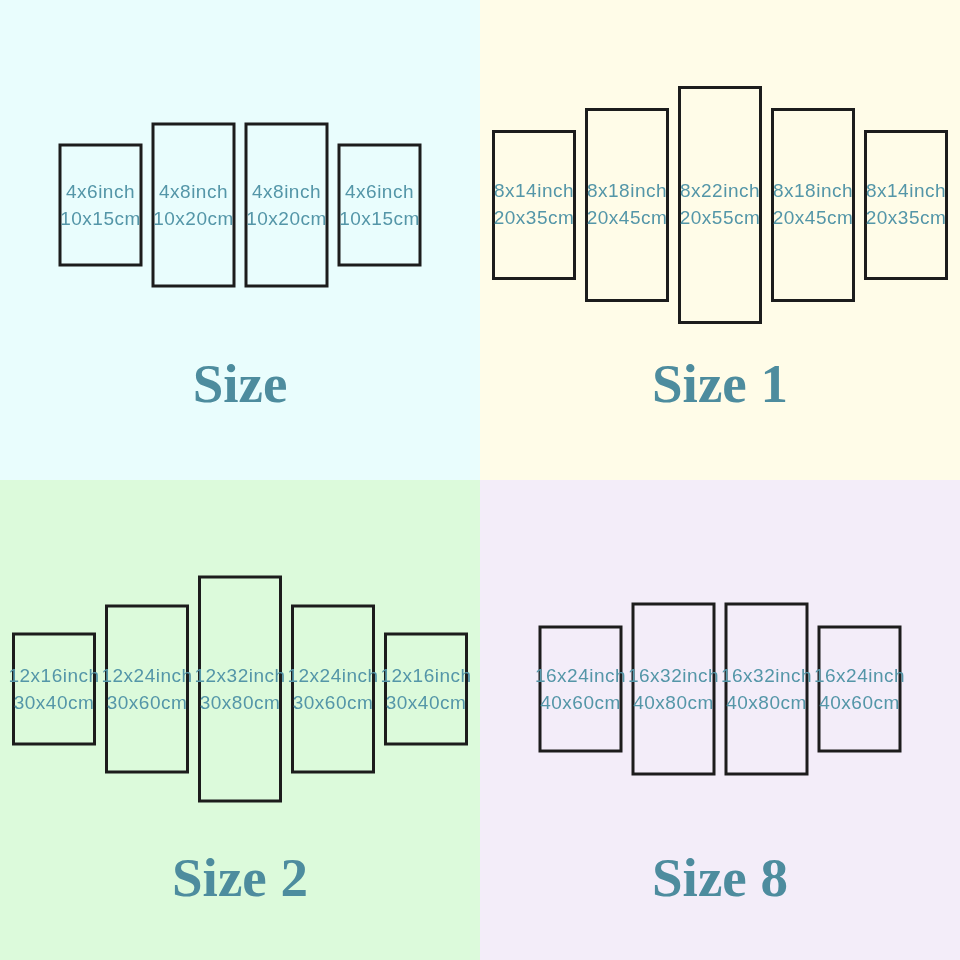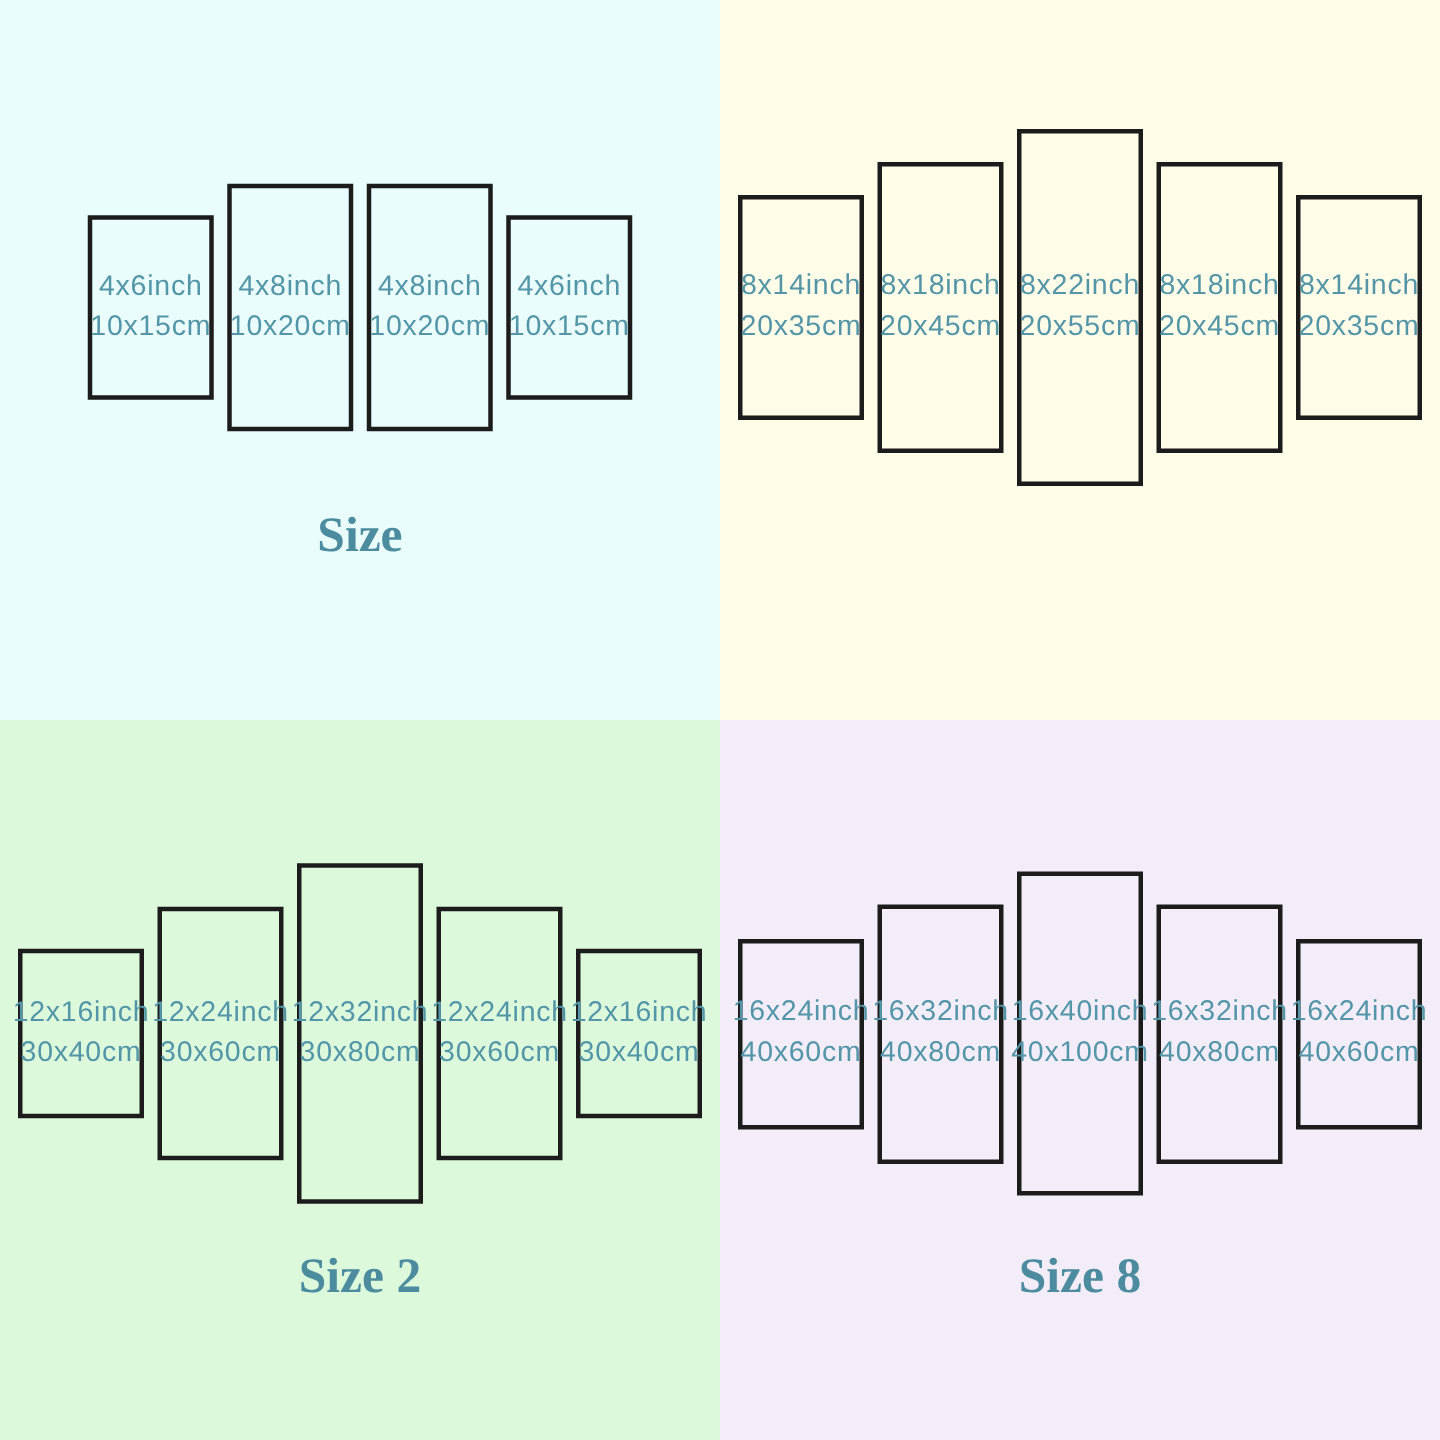--- a/index.html
+++ b/index.html
@@ -48,25 +48,25 @@
     font-size: 19px;
     line-height: 1.42;
     letter-spacing: 0.5px;
     color: var(--label-color, #5496a8);
     white-space: nowrap;
     text-align: center;
   }
   .title {
     position: absolute;
     left: 0; right: 0;
-    margin: 1px;
+    margin: 16px;
     text-align: center;
     font-family: "Liberation Serif", serif;
     font-weight: bold;
-    font-size: 33px;
+    font-size: 55px;
     line-height: 1;
     color: var(--title-color, #4d8c9e);
   }
   .quadrant.row-top .title { top: 340px; }
   .quadrant.row-bottom .title { top: 354px; }
 </style>
 </head>
 <body>
 
 <div class="grid">
@@ -125,20 +125,21 @@
             <span>20x45cm</span>
           </div>
         </div>
         <div class="panel" style="height: 150px;">
           <div class="plabel">
             <span>8x14inch</span>
             <span>20x35cm</span>
           </div>
         </div>
       </div>
+    <h2 class="title">Size 1</h2>
   </section>
   <section class="quadrant row-bottom" style="background: rgb(220, 250, 219);">
     <div class="panels">
         <div class="panel" style="height: 113px;">
           <div class="plabel">
             <span>12x16inch</span>
             <span>30x40cm</span>
           </div>
         </div>
         <div class="panel" style="height: 169px;">
@@ -173,26 +174,20 @@
         <div class="panel" style="height: 127px;">
           <div class="plabel">
             <span>16x24inch</span>
             <span>40x60cm</span>
           </div>
         </div>
         <div class="panel" style="height: 173px;">
           <div class="plabel">
             <span>16x32inch</span>
             <span>40x80cm</span>
-          </div>
-        </div>
-        <div class="panel" style="height: 216px;">
-          <div class="plabel">
-            <span>16x40inch</span>
-            <span>40x100cm</span>
           </div>
         </div>
         <div class="panel" style="height: 173px;">
           <div class="plabel">
             <span>16x32inch</span>
             <span>40x80cm</span>
           </div>
         </div>
         <div class="panel" style="height: 127px;">
           <div class="plabel">

